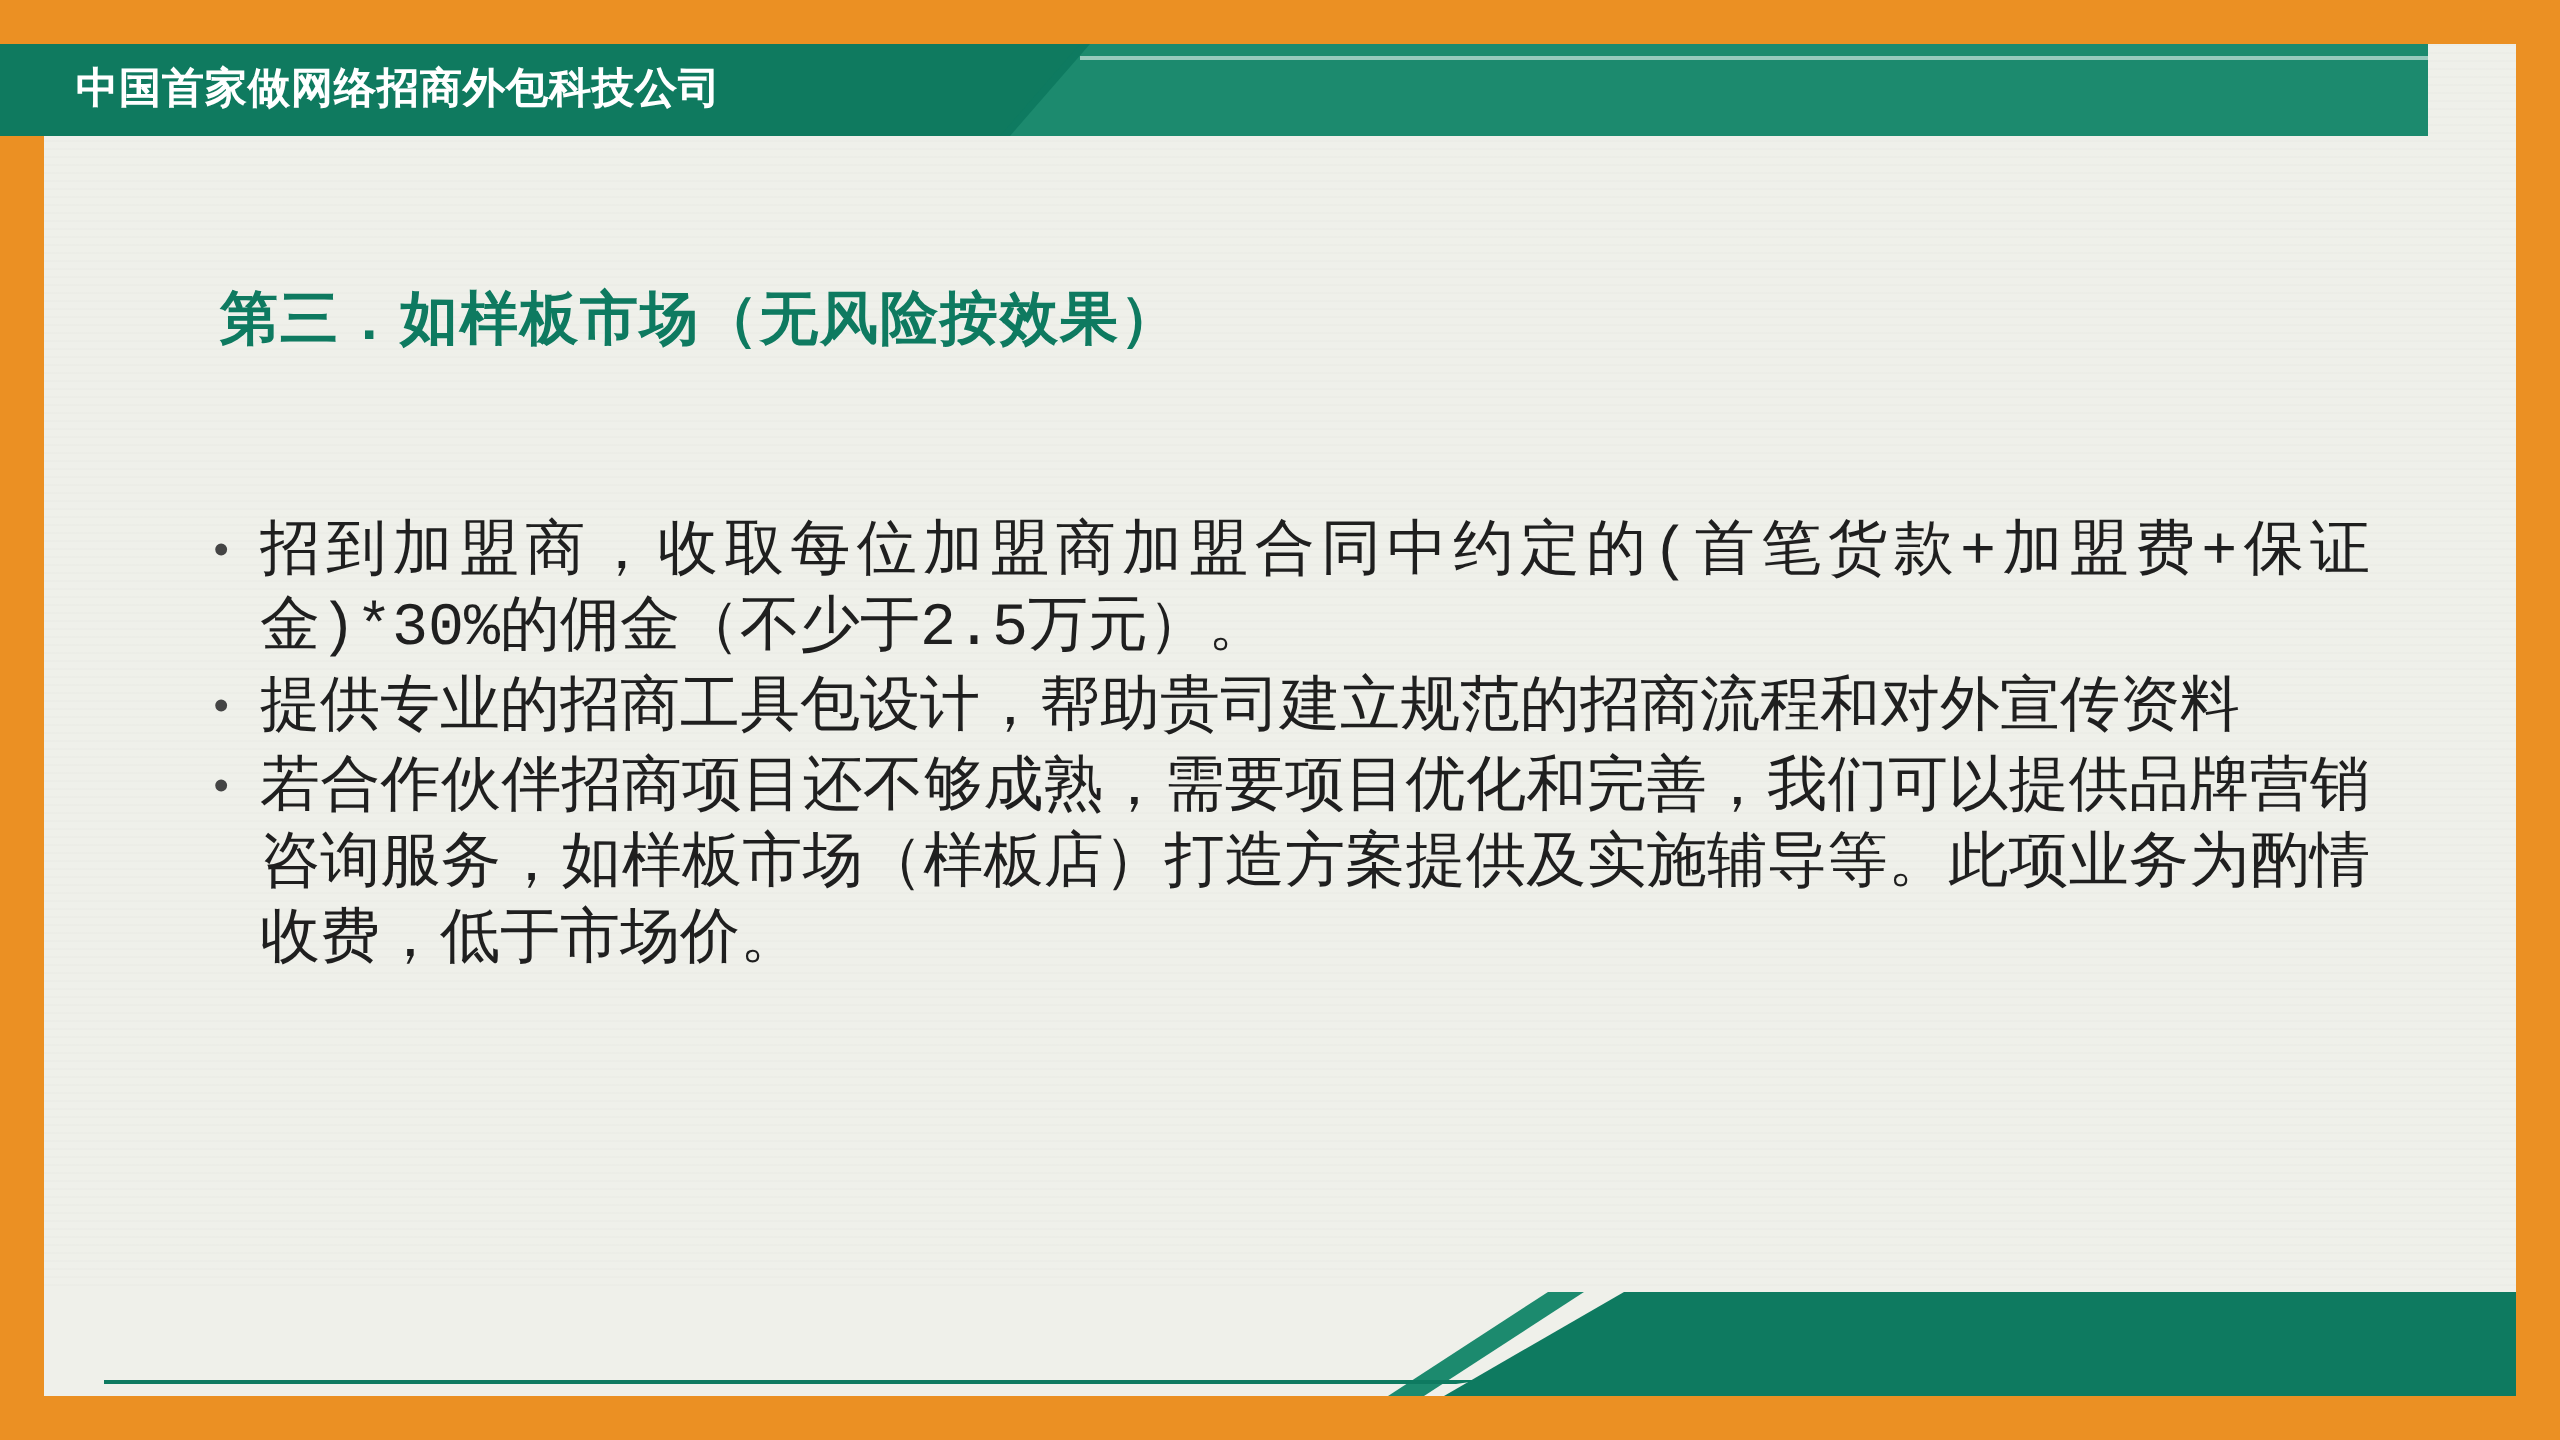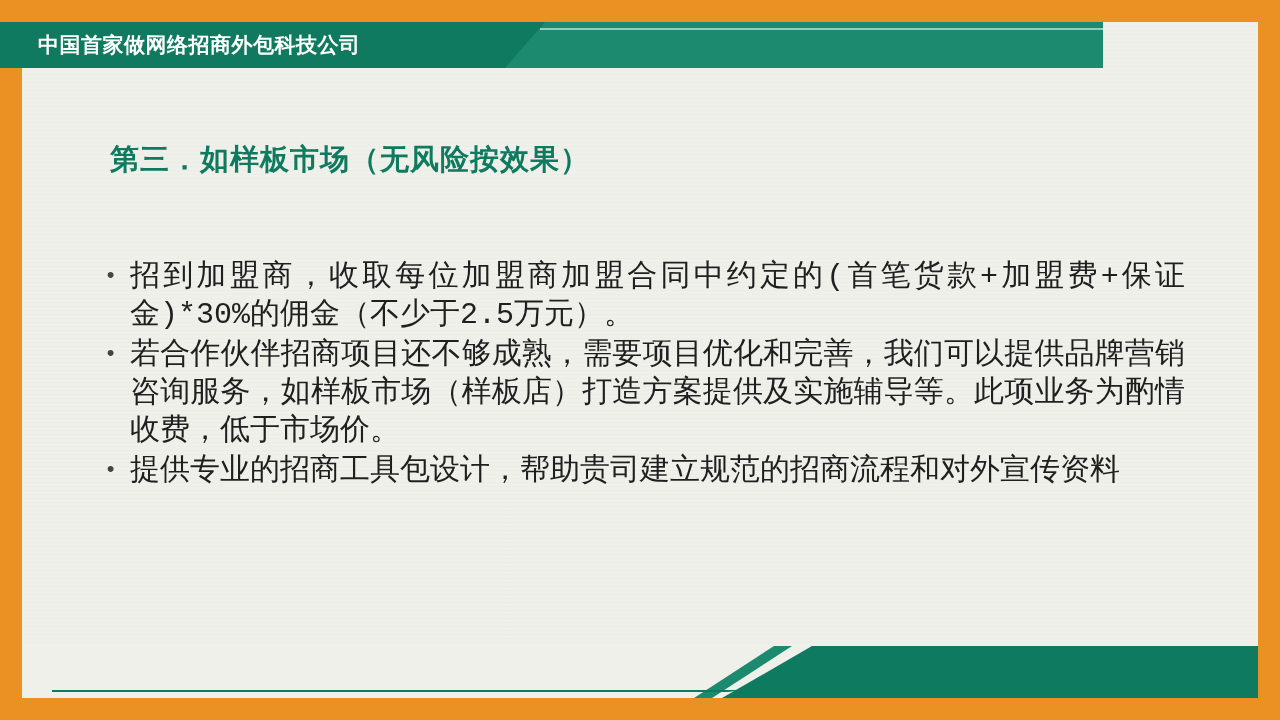--- a/index.html
+++ b/index.html
@@ -37,21 +37,21 @@
         rgba(255,255,255,0.0) 1px,
         rgba(255,255,255,0.0) 4px
       );
   }
 
   
   .header-band {
     position: absolute;
     left: 0;
     top: 22px;
-    width: 1103px;
+    width: 1214px;
     height: 46px;
     background: #0E7A60;
     overflow: hidden;
     text-align: right;
   }
   
   .header-left {
     position: absolute;
     left: 0;
     top: 0;
@@ -202,22 +202,22 @@
     <div class="header-right-light"></div>
     <div class="header-left"></div>
     <div class="header-right-line"></div>
     <div class="header-title">中国首家做网络招商外包科技公司</div>
   </div>
 
   <div class="slide-title">第三．如样板市场（无风险按效果）</div>
 
   <div class="body">
     <div class="bullet">招到加盟商，收取每位加盟商加盟合同中约定的(首笔货款+加盟费+保证金)*30%的佣金（不少于2.5万元）。</div>
+    <div class="bullet">提供专业的招商工具包设计，帮助贵司建立规范的招商流程和对外宣传资料</div>
     <div class="bullet">若合作伙伴招商项目还不够成熟，需要项目优化和完善，我们可以提供品牌营销咨询服务，如样板市场（样板店）打造方案提供及实施辅导等。此项业务为酌情收费，低于市场价。</div>
-    <div class="bullet">提供专业的招商工具包设计，帮助贵司建立规范的招商流程和对外宣传资料</div>
   </div>
 
   <div class="footer-band">
     <div class="footer-light"></div>
     <div class="footer-accent"></div>
     <div class="footer-paper"></div>
     <div class="footer-line"></div>
   </div>
 
 </div>

